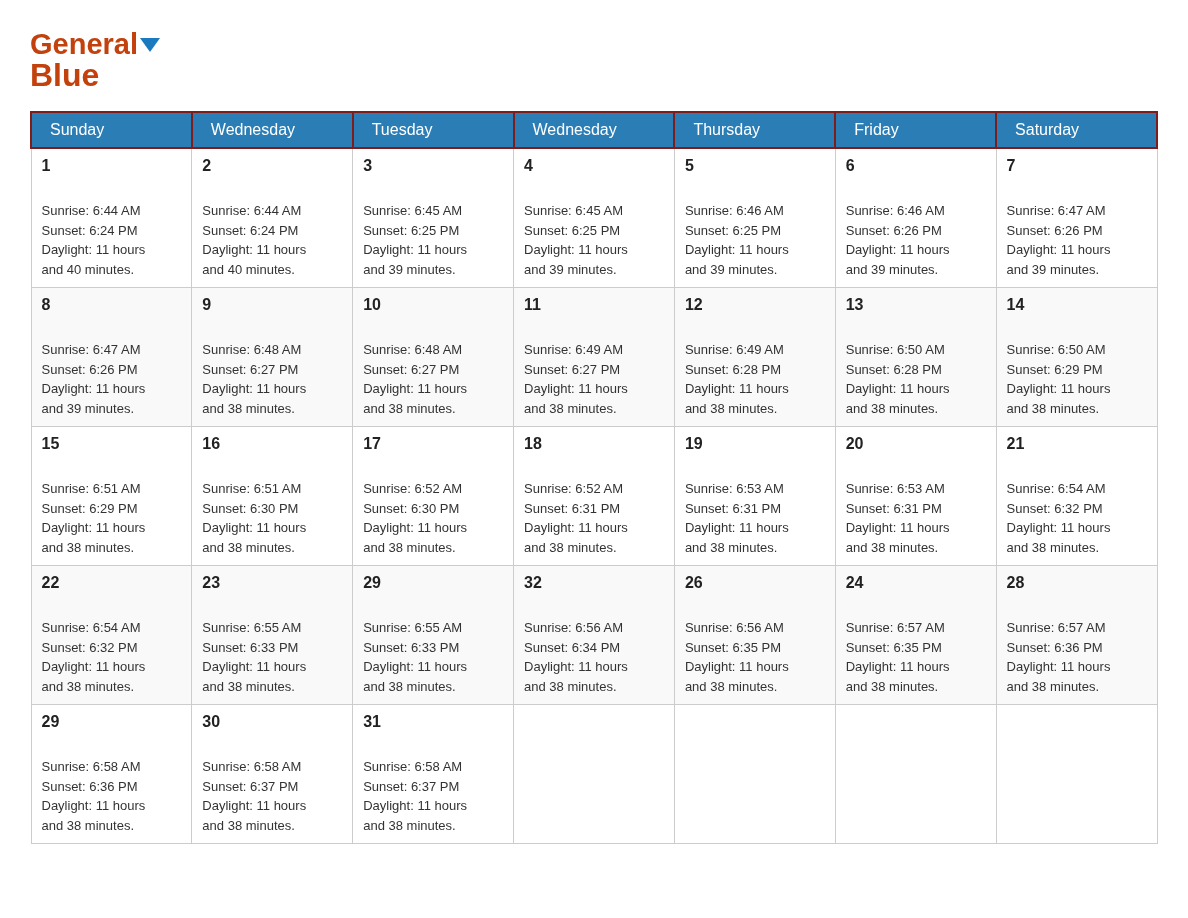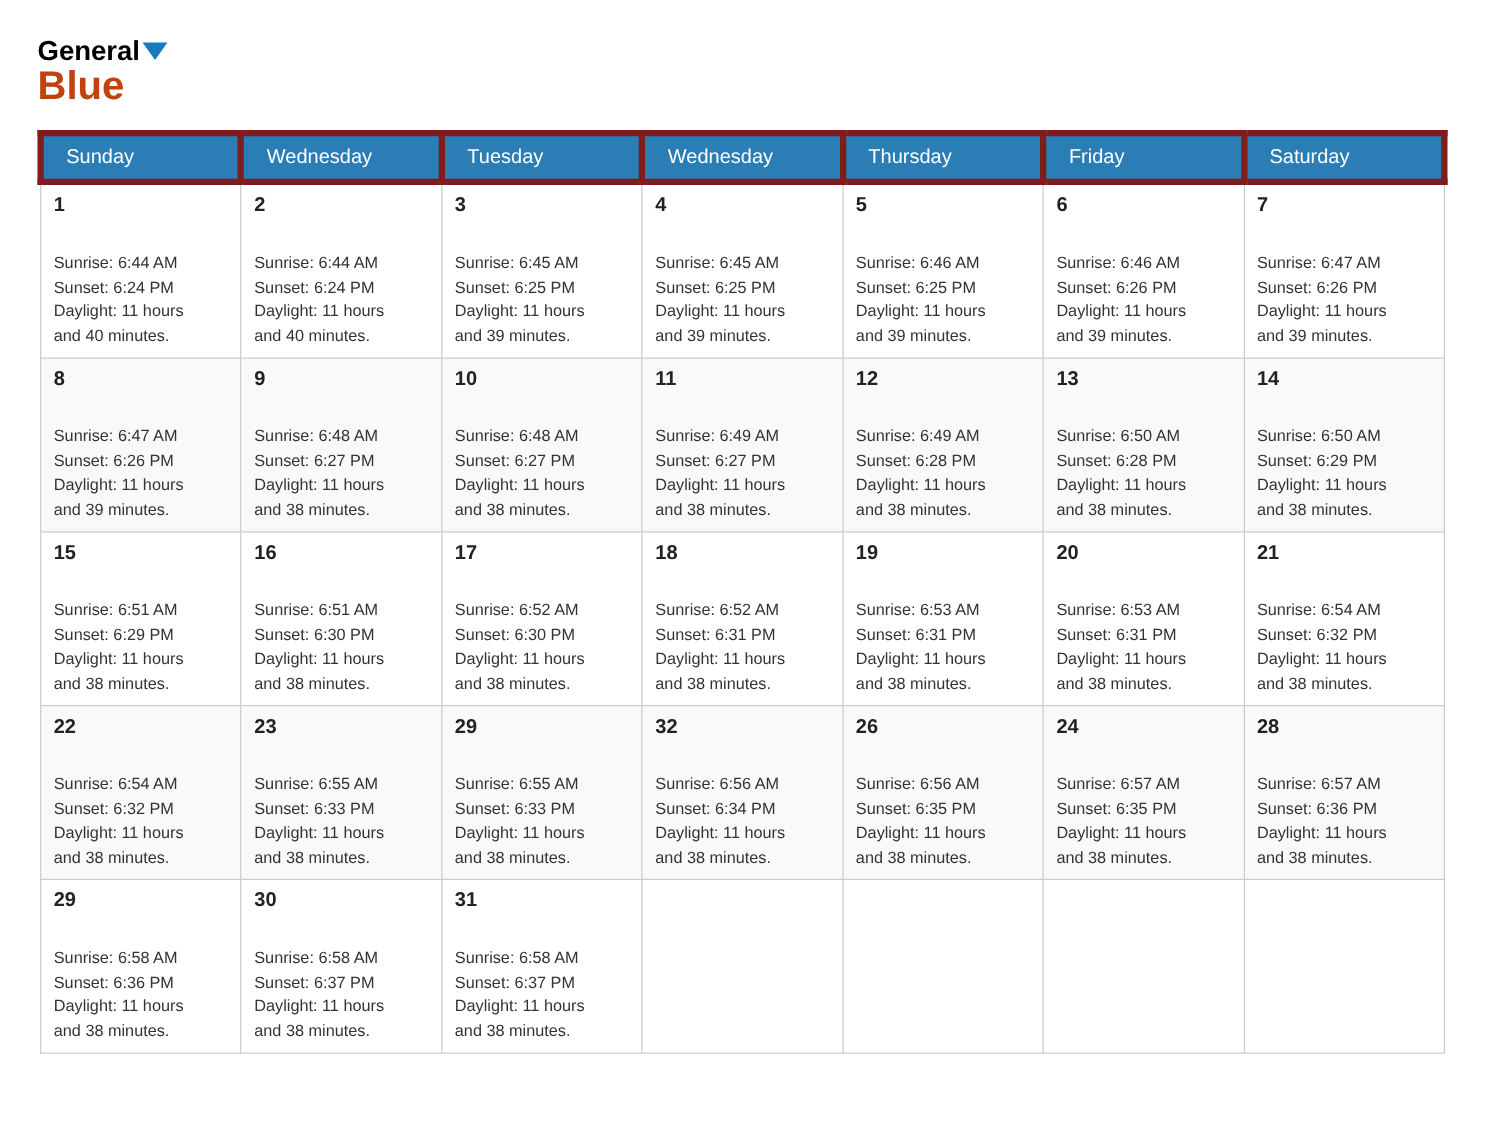--- a/index.html
+++ b/index.html
@@ -15,23 +15,23 @@
       justify-content: space-between;
       align-items: flex-start;
       margin-bottom: 20px;
     }
     .logo {
       display: flex;
       flex-direction: column;
       align-items: flex-start;
     }
     .logo-general {
-      font-size: 22px;
+      font-size: 29px;
       font-weight: bold;
-      color: #000000;
+      color: #c2410c;
       line-height: 1;
     }
     .logo-blue {
       font-size: 32px;
       font-weight: bold;
       color: #c2410c;
       line-height: 1;
     }
     .logo-triangle {
       display: inline-block;
@@ -66,21 +66,21 @@
       border-collapse: collapse;
       border: 1px solid #aaa;
     }
     .calendar-table th {
       background-color: #2a7db5;
       color: #fff;
       font-size: 16px;
       font-weight: normal;
       padding: 8px 18px;
       text-align: left;
-      border: 5px solid #7f1d1d;
+      border: 2px solid #7f1d1d;
     }
     .calendar-table td {
       vertical-align: top;
       padding: 8px 10px;
       border: 1px solid #ccc;
       font-size: 13px;
       color: #333;
       width: 14.28%;
       min-height: 100px;
     }

